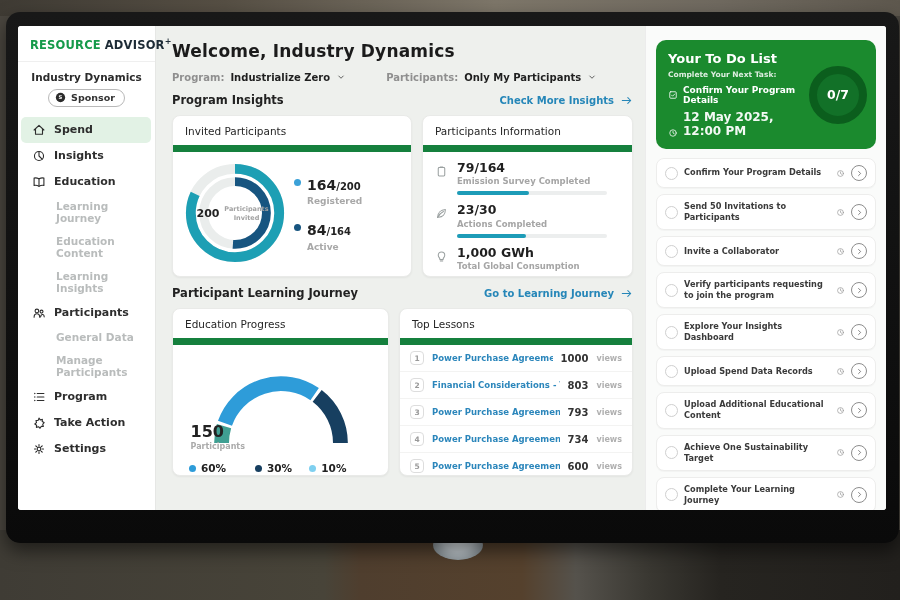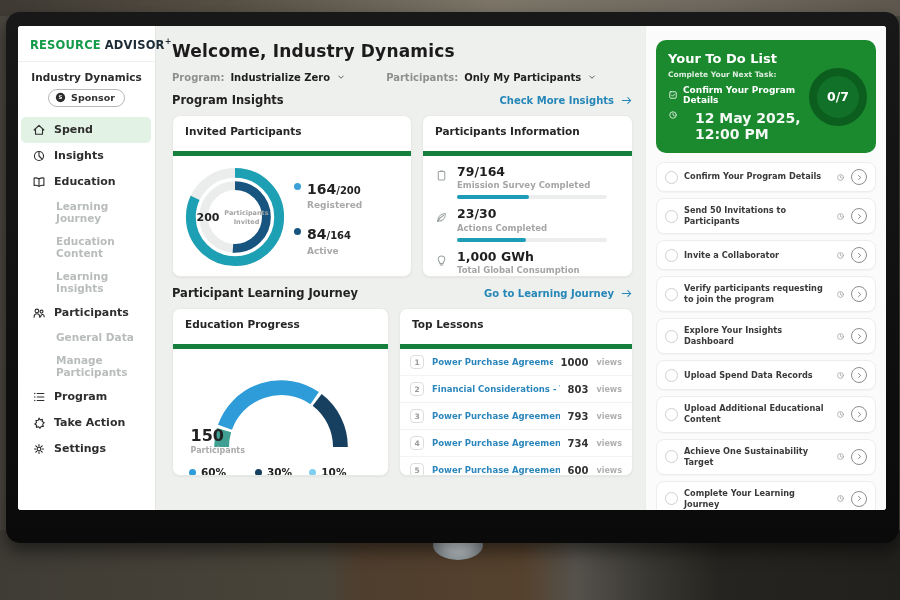--- a/index.html
+++ b/index.html
@@ -42,21 +42,21 @@
   .filter { display:flex; gap:6px; align-items:flex-start; cursor:pointer; }
   .filter-label { color:#8f8f8f; font-weight:600; }
   .filter-value { color:#1f1f1f; font-weight:700; }
   .chev { width:10px; height:10px; color:#3c3c3c; }
   .section-row { display:flex; justify-content:space-between; align-items:center; margin:9px 0 8px; }
   .section-title { font-size:11.5px; font-weight:800; color:#222; }
   .section-link { display:flex; gap:6px; align-items:center; color:#2586b8; font-weight:700; font-size:10px; cursor:pointer; }
   .arrow { width:13px; height:13px; }
   .cards { display:flex; gap:10px; }
   .card { background:#fff; border:1px solid #e9eae8; border-radius:8px; box-shadow:0 1px 2px rgba(0,0,0,.05); overflow:hidden; }
-  .card-title { font-size:10.5px; font-weight:700; color:#262626; padding:9px 12px 14px; border-bottom:5px solid #15803d; }
+  .card-title { font-size:10.5px; font-weight:400; color:#262626; padding:9px 12px 8px; border-bottom:7px solid #15803d; }
 
   .card-invited { width:240px; height:162px; flex:none; }
   .invited-body { display:flex; align-items:center; padding:7px 4px 6px 8px; gap:5px; }
   .donut-wrap { position:relative; width:108px; height:108px; flex:none; }
   .donut-wrap svg { width:100%; height:100%; display:block; }
   .donut-center { position:absolute; inset:0; display:flex; flex-direction:row; align-items:center; justify-content:center; text-align:center; }
   .donut-val { font-size:11px; font-weight:800; color:#222; }
   .donut-lbl { font-size:6.5px; color:#a2a2a2; width:54px; line-height:1.3; font-weight:600; margin-top:1px; }
   .legend-inv { display:flex; flex-direction:column; gap:14px; }
   .leg-item { display:flex; gap:6px; align-items:flex-start; }
@@ -95,21 +95,21 @@
   .views-num { font-size:10px; font-weight:800; color:#333; }
   .views-suffix { font-size:8px; color:#b0b0b0; font-weight:600; }
 
   
   .rightpanel { width:241px; flex:none; background:#fafbfa; border-left:1px solid #ececec; padding:14px 10px 0; overflow:hidden; display:flex; flex-direction:column; }
   .todo-head { background:#1b8a2e; border-radius:10px; color:#fff; display:flex; padding:11px 9px 11px 12px; gap:6px; align-items:center; }
   .todo-left { flex:1; min-width:0; }
   .todo-title { font-size:13px; font-weight:800; margin-bottom:4px; }
   .todo-sub { font-size:7.5px; opacity:.85; font-weight:600; margin-bottom:6px; }
   .todo-next { display:flex; gap:5px; font-size:9px; font-weight:700; align-items:center; margin-bottom:5px; }
-  .todo-date { display:flex; gap:17px; font-size:14px; font-weight:600; align-items:flex-start; opacity:.95; }
+  .todo-date { display:flex; gap:5px; font-size:12px; font-weight:600; align-items:flex-end; opacity:.95; }
   .todo-ic { width:10px; height:10px; flex:none; color:#fff; }
   .ring { width:58px; height:58px; border-radius:50%; background:#127128; border:8px solid #0b5e1d;
     display:flex; align-items:center; justify-content:center; flex:none; }
   .ring-text { font-size:12.5px; font-weight:800; color:#fff; }
   .tasks { margin-top:9px; }
   .task { background:#fff; border:1px solid #ededec; border-radius:8px; display:flex; align-items:center; gap:6px;
     padding:6px 8px; margin-bottom:6px; box-shadow:0 1px 1px rgba(0,0,0,.03); cursor:pointer; }
   .task-check { width:13px; height:13px; border:1.5px solid #cfcfcf; border-radius:50%; flex:none; cursor:pointer; background:#fff; }
   .task-label { flex:1; font-size:8.2px; font-weight:700; color:#3a3a3a; line-height:1.35; }
   .task-info { width:9px; height:9px; color:#9b9b9b; flex:none; }

